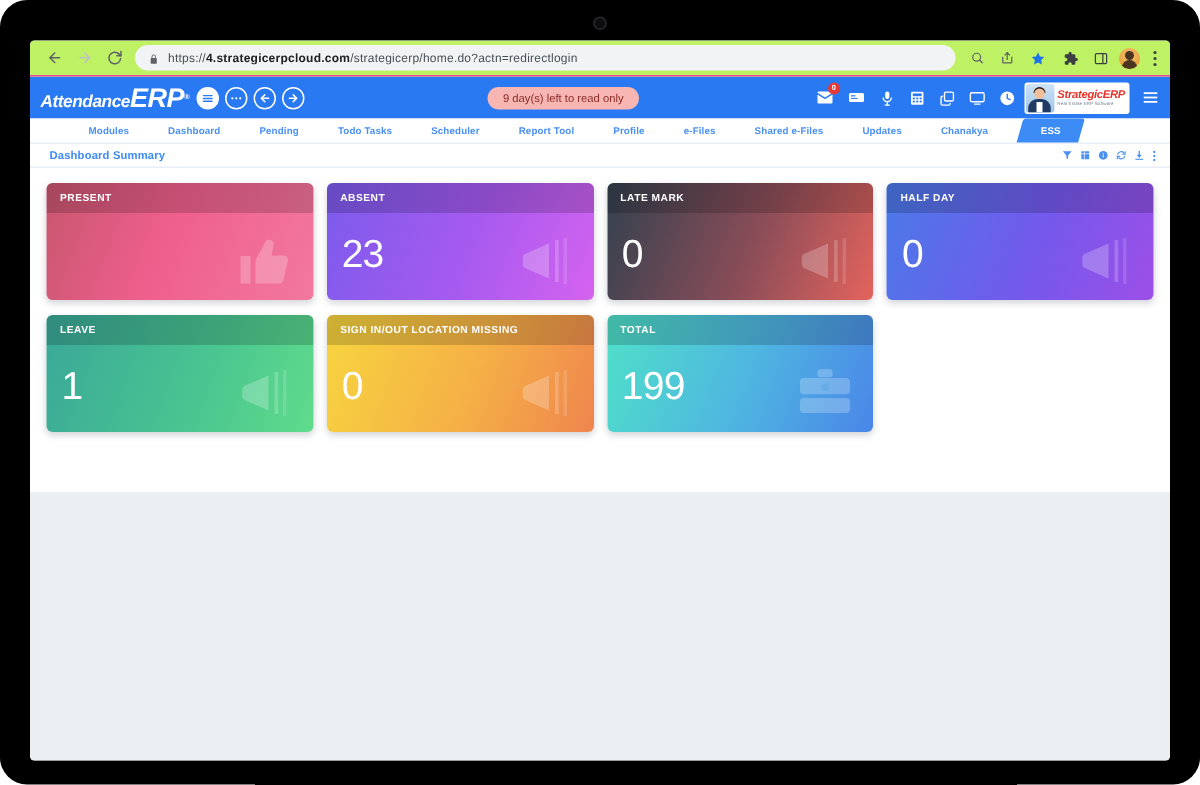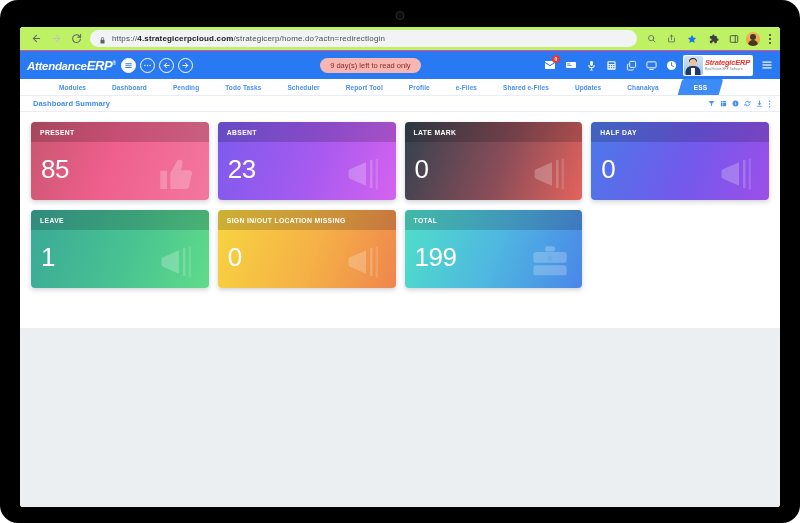--- a/index.html
+++ b/index.html
@@ -97,21 +97,21 @@
     gap: 0;
   }
   .logo {
     font-size: 11.5px; font-weight: 700; font-style: italic;
     color: #ffffff;
     letter-spacing: -0.3px;
     white-space: nowrap;
     flex: none;
     margin-right: 5px;
   }
-  .logo .erp { font-size: 13px; }
+  .logo .erp { font-size: 18px; }
   .logo .reg { font-size: 5px; vertical-align: super; font-style: normal; }
   .circ-btn {
     width: 15px; height: 15px; border-radius: 50%;
     border: 1.4px solid #ffffff;
     display: flex; align-items: center; justify-content: center;
     color: #ffffff; flex: none;
     margin-right: 4px;
   }
   .circ-btn.solid { background: #ffffff; color: #2979f2; border-color: #ffffff; }
   .circ-btn svg { display: block; }
@@ -524,21 +524,20 @@
               </svg>
         </span>
       </div>
     </div>
 
     <div class="content">
       <div class="card-grid">
 
         <div class="kpi" style="background:linear-gradient(110deg,#c8566f 0%,#ef5f8d 45%,#f2789f 100%);">
           <div class="hdr">PRESENT</div>
-          <div class="val">85</div>
           <div class="gico">
             <svg width="40" height="40" viewBox="0 0 24 24" fill="currentColor">
                   <path d="M2 10h4v11H2zM8 21h9.2a2 2 0 0 0 1.95-1.55l1.8-7.6A1.6 1.6 0 0 0 19.4 9.8H14.4l.85-4.1a1.9 1.9 0 0 0-1.85-2.3 1.5 1.5 0 0 0-1.35.85L8 11.6z"></path>
                 </svg>
           </div>
         </div>
 
         <div class="kpi" style="background:linear-gradient(110deg,#7b5bec 0%,#a85aef 55%,#d563ef 100%);">
           <div class="hdr">ABSENT</div>
           <div class="val">23</div>

